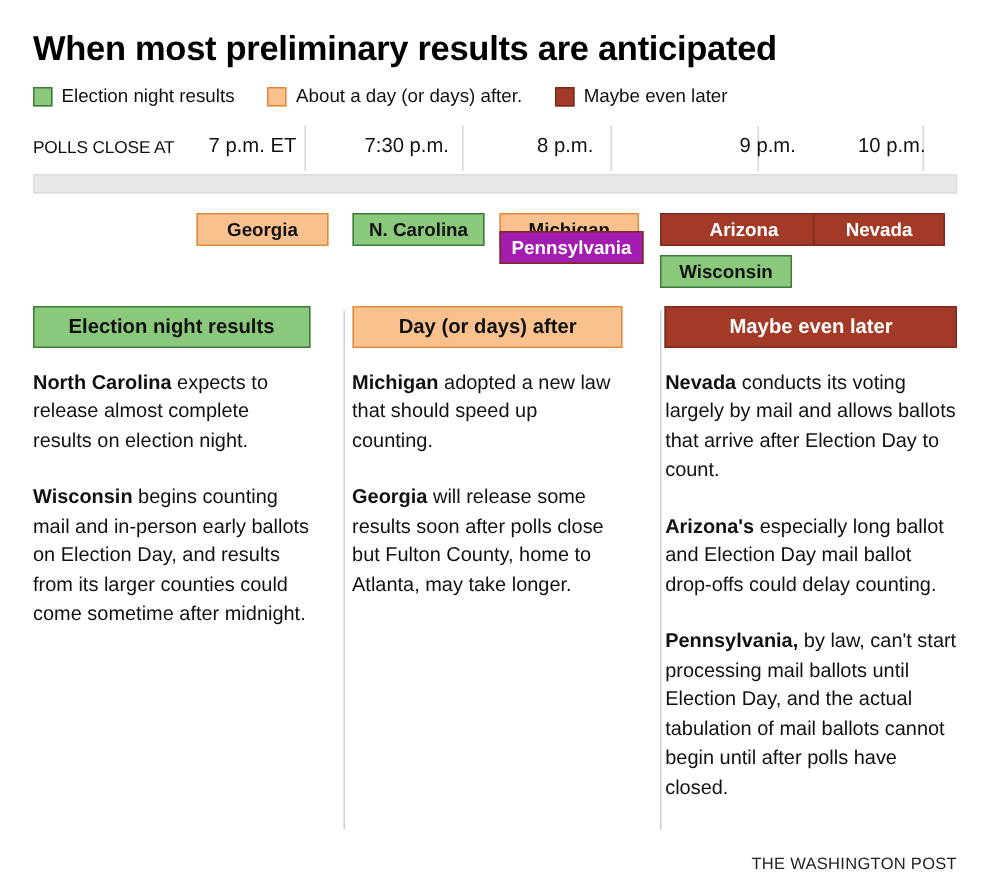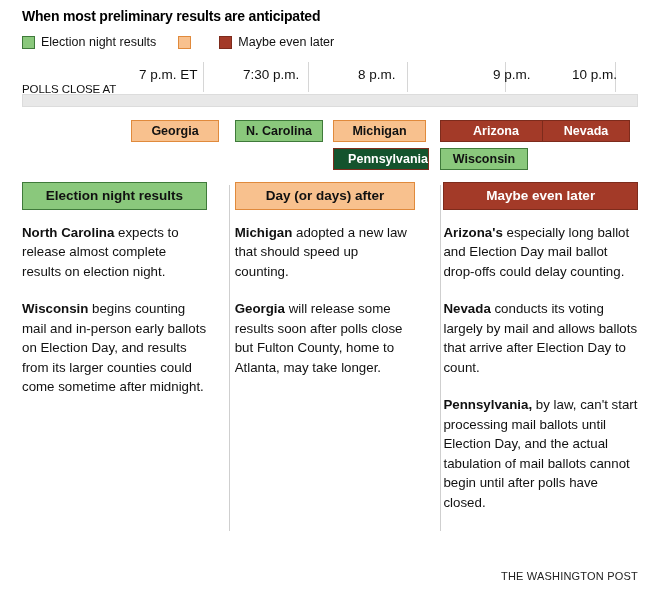--- a/index.html
+++ b/index.html
@@ -19,25 +19,25 @@
   .infographic {
     position: relative;
     width: 660px;
     height: 592px;
     box-sizing: border-box;
     padding: 0 22px;
   }
 
   
   .title {
-    font-size: 14px;
+    font-size: 23px;
     font-weight: bold;
     letter-spacing: -0.2px;
     color: #000000;
-    padding-top: 8px;
+    padding-top: 19px;
     line-height: 1.2;
   }
 
   
   .legend {
     display: flex;
     align-items: center;
     margin-top: 11px;
     gap: 0;
   }
@@ -62,21 +62,21 @@
 
   
   .timeline {
     position: relative;
     margin-top: 13px;
     height: 30px;
   }
   .polls-label {
     position: absolute;
     left: 0;
-    top: 21px;
+    top: 9px;
     font-size: 11.5px;
     letter-spacing: -0.1px;
     color: #111111;
     white-space: nowrap;
   }
   .time-slot {
     position: absolute;
     top: 5px;
     font-size: 13.5px;
     color: #111111;
@@ -179,20 +179,21 @@
 
   <div class="title">When most preliminary results are anticipated</div>
 
   <div class="legend">
       <div class="legend-item">
         <span class="legend-swatch" style="background: rgb(138, 200, 124); border: 1px solid rgb(63, 122, 58);"></span>
         <span class="legend-label">Election night results</span>
       </div>
       <div class="legend-item">
         <span class="legend-swatch" style="background: rgb(248, 193, 142); border: 1px solid rgb(224, 138, 60);"></span>
+        <span class="legend-label">About a day (or days) after.</span>
       </div>
       <div class="legend-item">
         <span class="legend-swatch" style="background: rgb(163, 58, 40); border: 1px solid rgb(125, 43, 28);"></span>
         <span class="legend-label">Maybe even later</span>
       </div>
     </div>
 
   <div class="timeline">
     <div class="polls-label">POLLS CLOSE AT</div>
   <div class="slot-divider" style="left: 181px;"></div>
@@ -206,21 +207,21 @@
       <div class="time-slot" style="left: 435px; margin-left: 36px;">9 p.m.</div>
       <div class="time-slot" style="left: 550px;">10 p.m.</div>
     </div>
 
   <div class="gray-bar"></div>
 
   <div class="states-area">
       <div class="state-badge" style="left: 109px; top: 8px; width: 88px; background: rgb(248, 193, 142); border-color: rgb(224, 138, 60); color: rgb(17, 17, 17);">Georgia</div>
       <div class="state-badge" style="left: 213px; top: 8px; width: 88px; background: rgb(138, 200, 124); border-color: rgb(63, 122, 58); color: rgb(17, 17, 17);">N. Carolina</div>
       <div class="state-badge" style="left: 311px; top: 8px; width: 93px; background: rgb(248, 193, 142); border-color: rgb(224, 138, 60); color: rgb(17, 17, 17);">Michigan</div>
-      <div class="state-badge" style="left: 311px; top: 36px; width: 96px; background: #14532d; border-color: rgb(125, 43, 28); color: rgb(255, 255, 255); text-align: right;">Pennsylvania</div>
+      <div class="state-badge" style="left: 311px; top: 20px; width: 96px; background: #a21caf; border-color: rgb(125, 43, 28); color: rgb(255, 255, 255);">Pennsylvania</div>
       <div class="state-badge" style="left: 418px; top: 8px; width: 112px; background: rgb(163, 58, 40); border-color: rgb(125, 43, 28); color: rgb(255, 255, 255);">Arizona</div>
       <div class="state-badge" style="left: 418px; top: 36px; width: 88px; background: rgb(138, 200, 124); border-color: rgb(63, 122, 58); color: rgb(17, 17, 17);">Wisconsin</div>
       <div class="state-badge" style="left: 520px; top: 8px; width: 88px; background: rgb(163, 58, 40); border-color: rgb(125, 43, 28); color: rgb(255, 255, 255);">Nevada</div>
     </div>
 
   <div class="columns">
       <div class="col col-1">
         <div class="col-header" style="background: rgb(138, 200, 124); border-color: rgb(63, 122, 58); color: rgb(17, 17, 17);">Election night results</div>
         <div class="col-body">
           <p class="para"><b>North Carolina</b><span> expects to release almost complete results on election night.</span></p>
@@ -230,22 +231,22 @@
       <div class="col col-2">
         <div class="col-header" style="background: rgb(248, 193, 142); border-color: rgb(224, 138, 60); color: rgb(17, 17, 17);">Day (or days) after</div>
         <div class="col-body">
           <p class="para"><b>Michigan</b><span> adopted a new law that should speed up counting.</span></p>
           <p class="para"><b>Georgia</b><span> will release some results soon after polls close but Fulton County, home to Atlanta, may take longer.</span></p>
         </div>
       </div>
       <div class="col col-3">
         <div class="col-header" style="background: rgb(163, 58, 40); border-color: rgb(125, 43, 28); color: rgb(255, 255, 255);">Maybe even later</div>
         <div class="col-body">
+          <p class="para"><b>Nevada</b><span> conducts its voting largely by mail and allows ballots that arrive after Election Day to count.</span></p>
           <p class="para"><b>Arizona's</b><span> especially long ballot and Election Day mail ballot drop-offs could delay counting.</span></p>
-          <p class="para"><b>Nevada</b><span> conducts its voting largely by mail and allows ballots that arrive after Election Day to count.</span></p>
           <p class="para"><b>Pennsylvania,</b><span> by law, can't start processing mail ballots until Election Day, and the actual tabulation of mail ballots cannot begin until after polls have closed.</span></p>
         </div>
       </div>
       <div class="col-divider" style="left: 207px; background: rgb(207, 207, 207);"></div>
       <div class="col-divider" style="left: 418px; background: rgb(207, 207, 207);"></div>
     </div>
 
   <div class="footer">THE WASHINGTON POST</div>
 
 </div>

